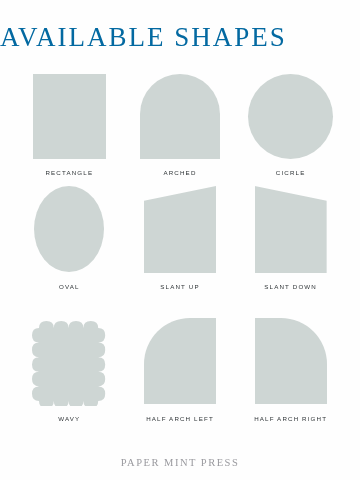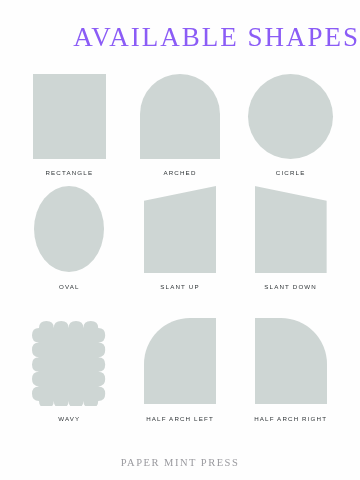--- a/index.html
+++ b/index.html
@@ -20,26 +20,26 @@
     background: #fefefe;
     box-sizing: border-box;
   }
 
   
   .title {
     position: absolute;
     top: 22px;
     left: 0;
     width: 360px;
-    text-align: right;
+    text-align: left;
     font-family: "Liberation Serif", "DejaVu Serif", serif;
     font-size: 27px;
     line-height: 30px;
     letter-spacing: 2.0px;
-    color: #8b5cf6;
+    color: #0369a1;
     font-weight: 400;
     white-space: nowrap;
   }
 
   
   .grid {
     position: absolute;
     top: 74px;
     left: 14px;
     width: 332px;

